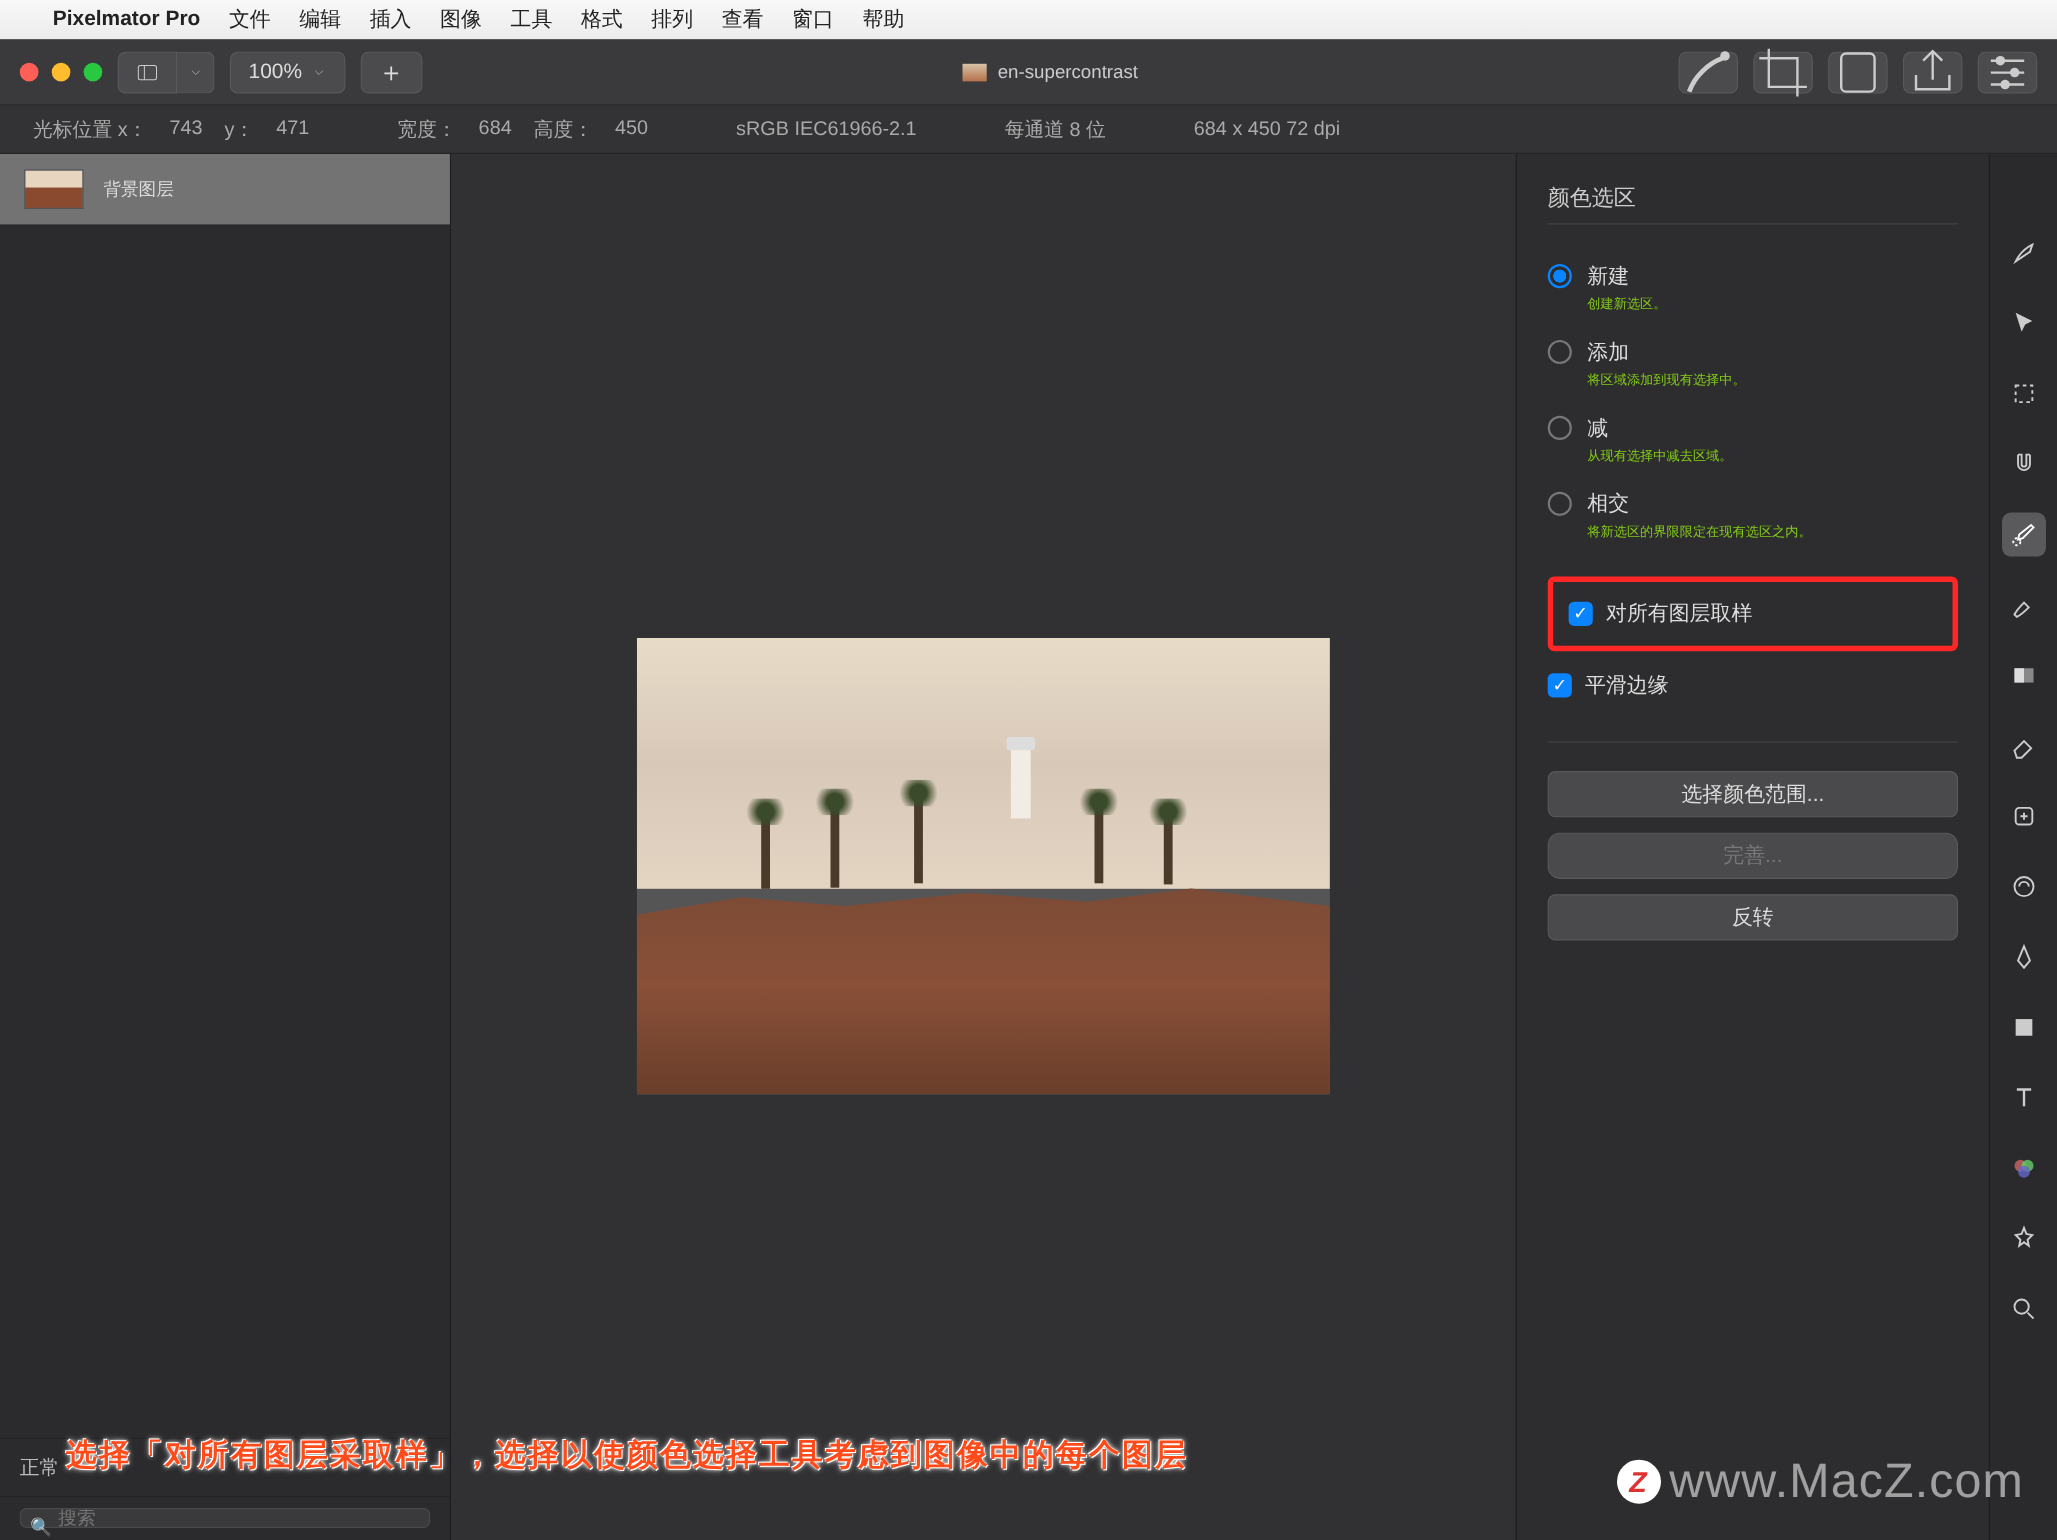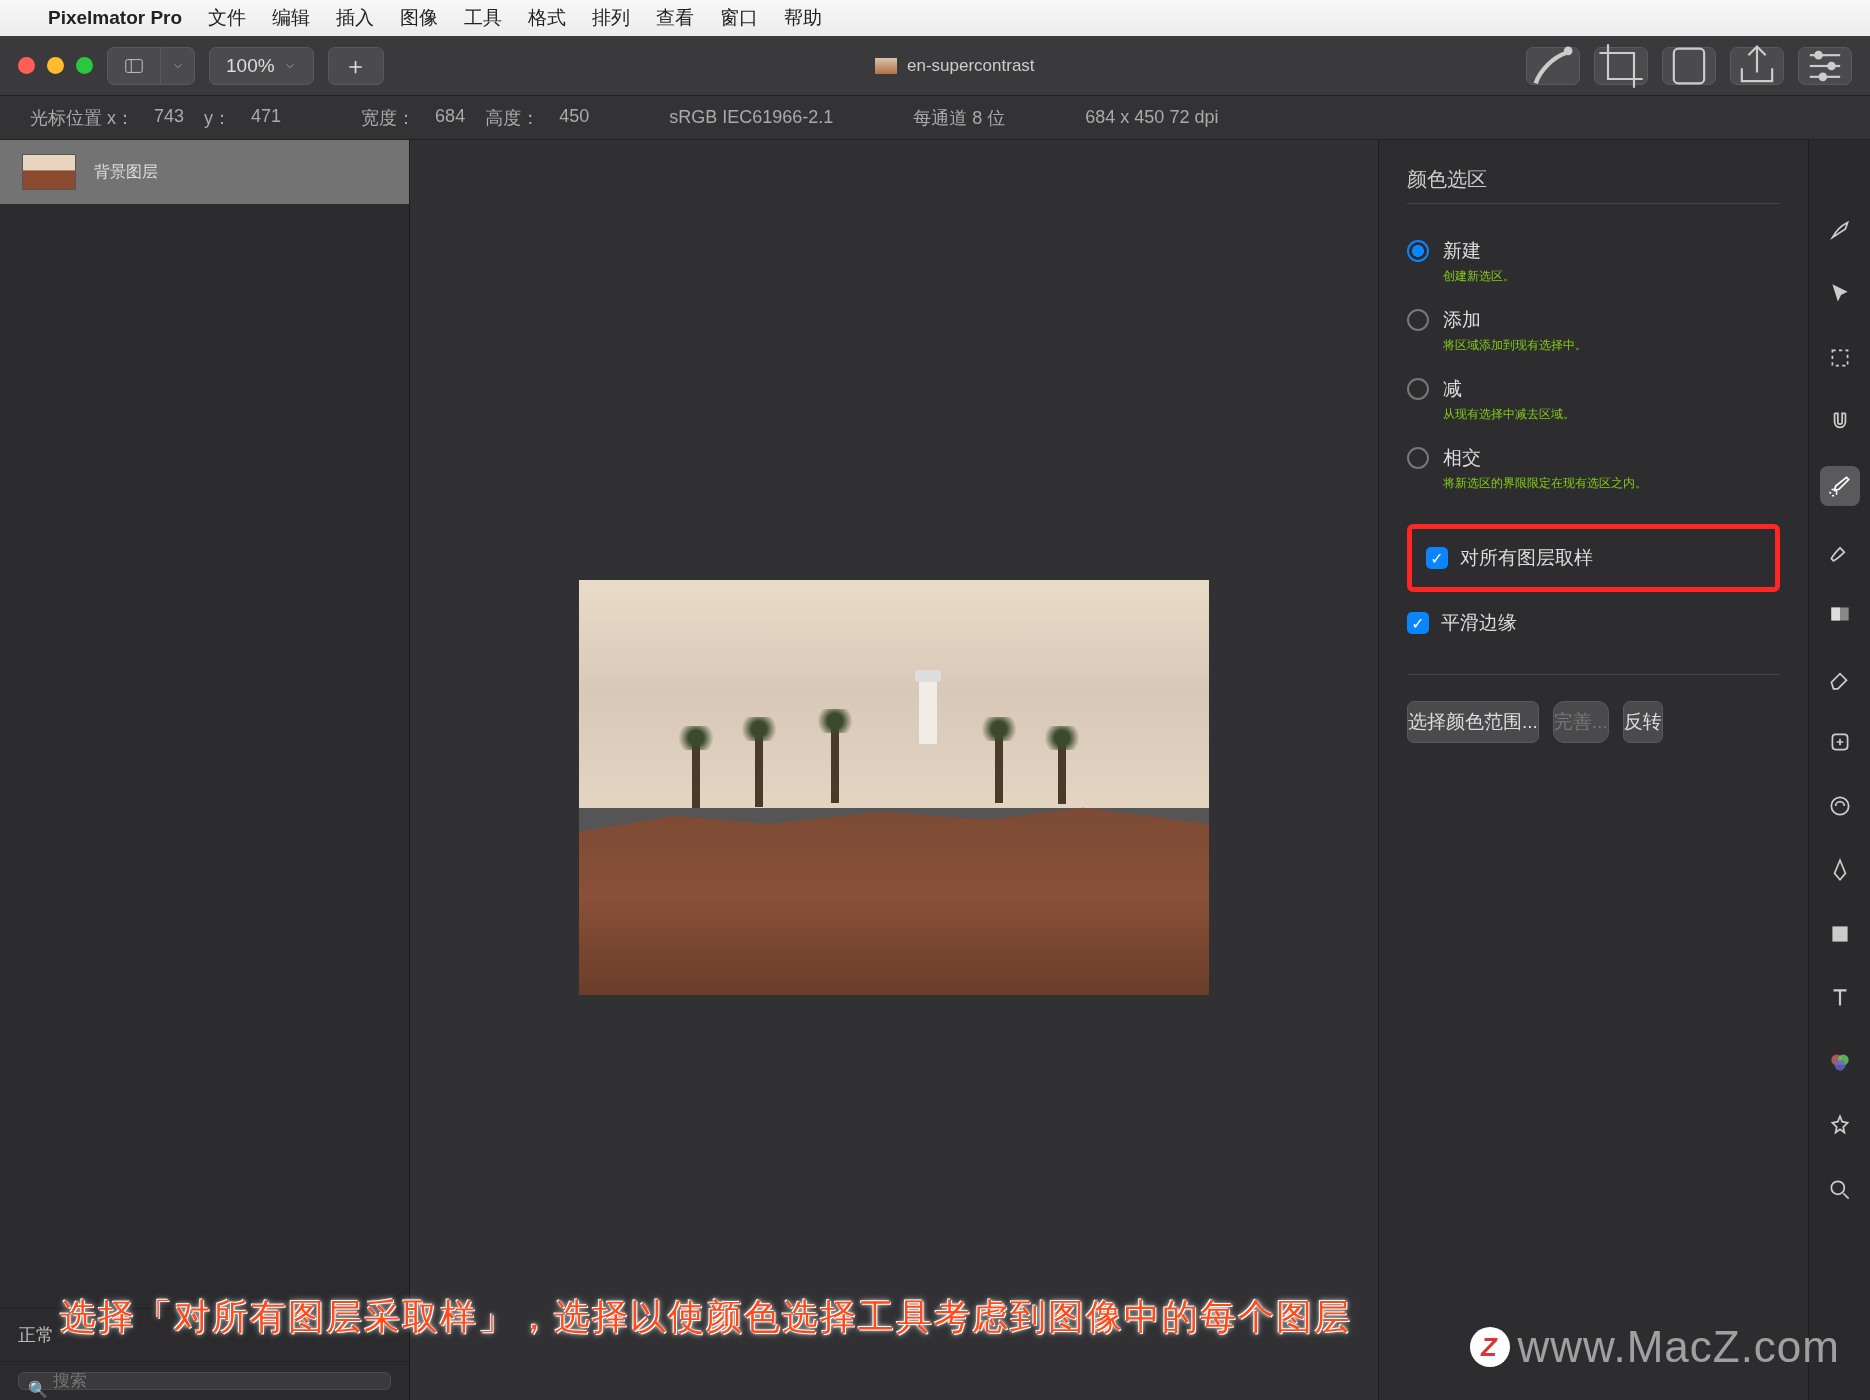--- a/index.html
+++ b/index.html
@@ -57,31 +57,31 @@
 .radio-dot{width:22px;height:22px;border-radius:50%;border:2px solid #777;flex-shrink:0;margin-top:2px;}
 .radio-dot.on{border-color:#0a84ff;background:radial-gradient(circle,#0a84ff 45%,transparent 48%);}
 .radio-body .rt{font-size:19px;color:#ddd;}
 .radio-body .rd{font-size:12px;color:#84cc16;margin-top:4px;}
 .chk-row{display:flex;align-items:center;gap:12px;font-size:19px;color:#ddd;padding:6px 0;}
 .chk{width:22px;height:22px;border-radius:5px;background:#0a84ff;display:flex;align-items:center;justify-content:center;color:#fff;font-size:16px;}
 .highlight-box{border:5px solid #ff2626;border-radius:6px;padding:10px 14px;margin-top:18px;}
 .insp-sep{height:1px;background:#444;margin:20px 0 14px;}
 .insp-btn{height:42px;background:#4a4a4c;border:1px solid #5a5a5c;border-radius:7px;display:flex;align-items:center;justify-content:center;font-size:19px;color:#ddd;}
 .insp-btn.disabled{color:#777;border-radius:11px;}
-.insp-btns{display:flex;gap:14px;}
+.insp-btns{display:flex;flex-direction:column;gap:14px;}
 
 
 .toolrail{width:62px;background:#2a2a2c;border-left:1px solid #1d1d1f;display:flex;flex-direction:column;align-items:center;gap:24px;padding-top:70px;}
 .tool{width:40px;height:40px;display:flex;align-items:center;justify-content:center;color:#ccc;border-radius:8px;}
 .tool.active{background:#5a5a5c;}
 .tool svg{width:26px;height:26px;stroke:#ccc;fill:none;stroke-width:1.6;}
 .tool.active svg{stroke:#fff;}
 
 
-.overlay-text{position:absolute;left:60px;bottom:58px;font-size:36px;font-weight:400;color:#ff4a1a;text-shadow:0 0 6px #fff,0 0 3px #fff,1px 1px 0 #fff,-1px -1px 0 #fff;letter-spacing:2px;}
+.overlay-text{position:absolute;left:60px;bottom:58px;font-size:28px;font-weight:700;color:#ff4a1a;text-shadow:0 0 6px #fff,0 0 3px #fff,1px 1px 0 #fff,-1px -1px 0 #fff;letter-spacing:2px;}
 .watermark{position:absolute;right:30px;bottom:28px;font-size:44px;color:rgba(255,255,255,.55);font-weight:300;letter-spacing:1px;display:flex;align-items:center;gap:8px;}
 .wm-badge{width:40px;height:40px;border-radius:50%;background:#fff;color:#d33;display:flex;align-items:center;justify-content:center;font-weight:700;font-size:26px;font-style:italic;}
 </style>
 </head>
 <body>
 
 <div class="menubar">
   <span class="apple"></span>
   <span class="appname">Pixelmator Pro</span>
   <span>文件</span>

